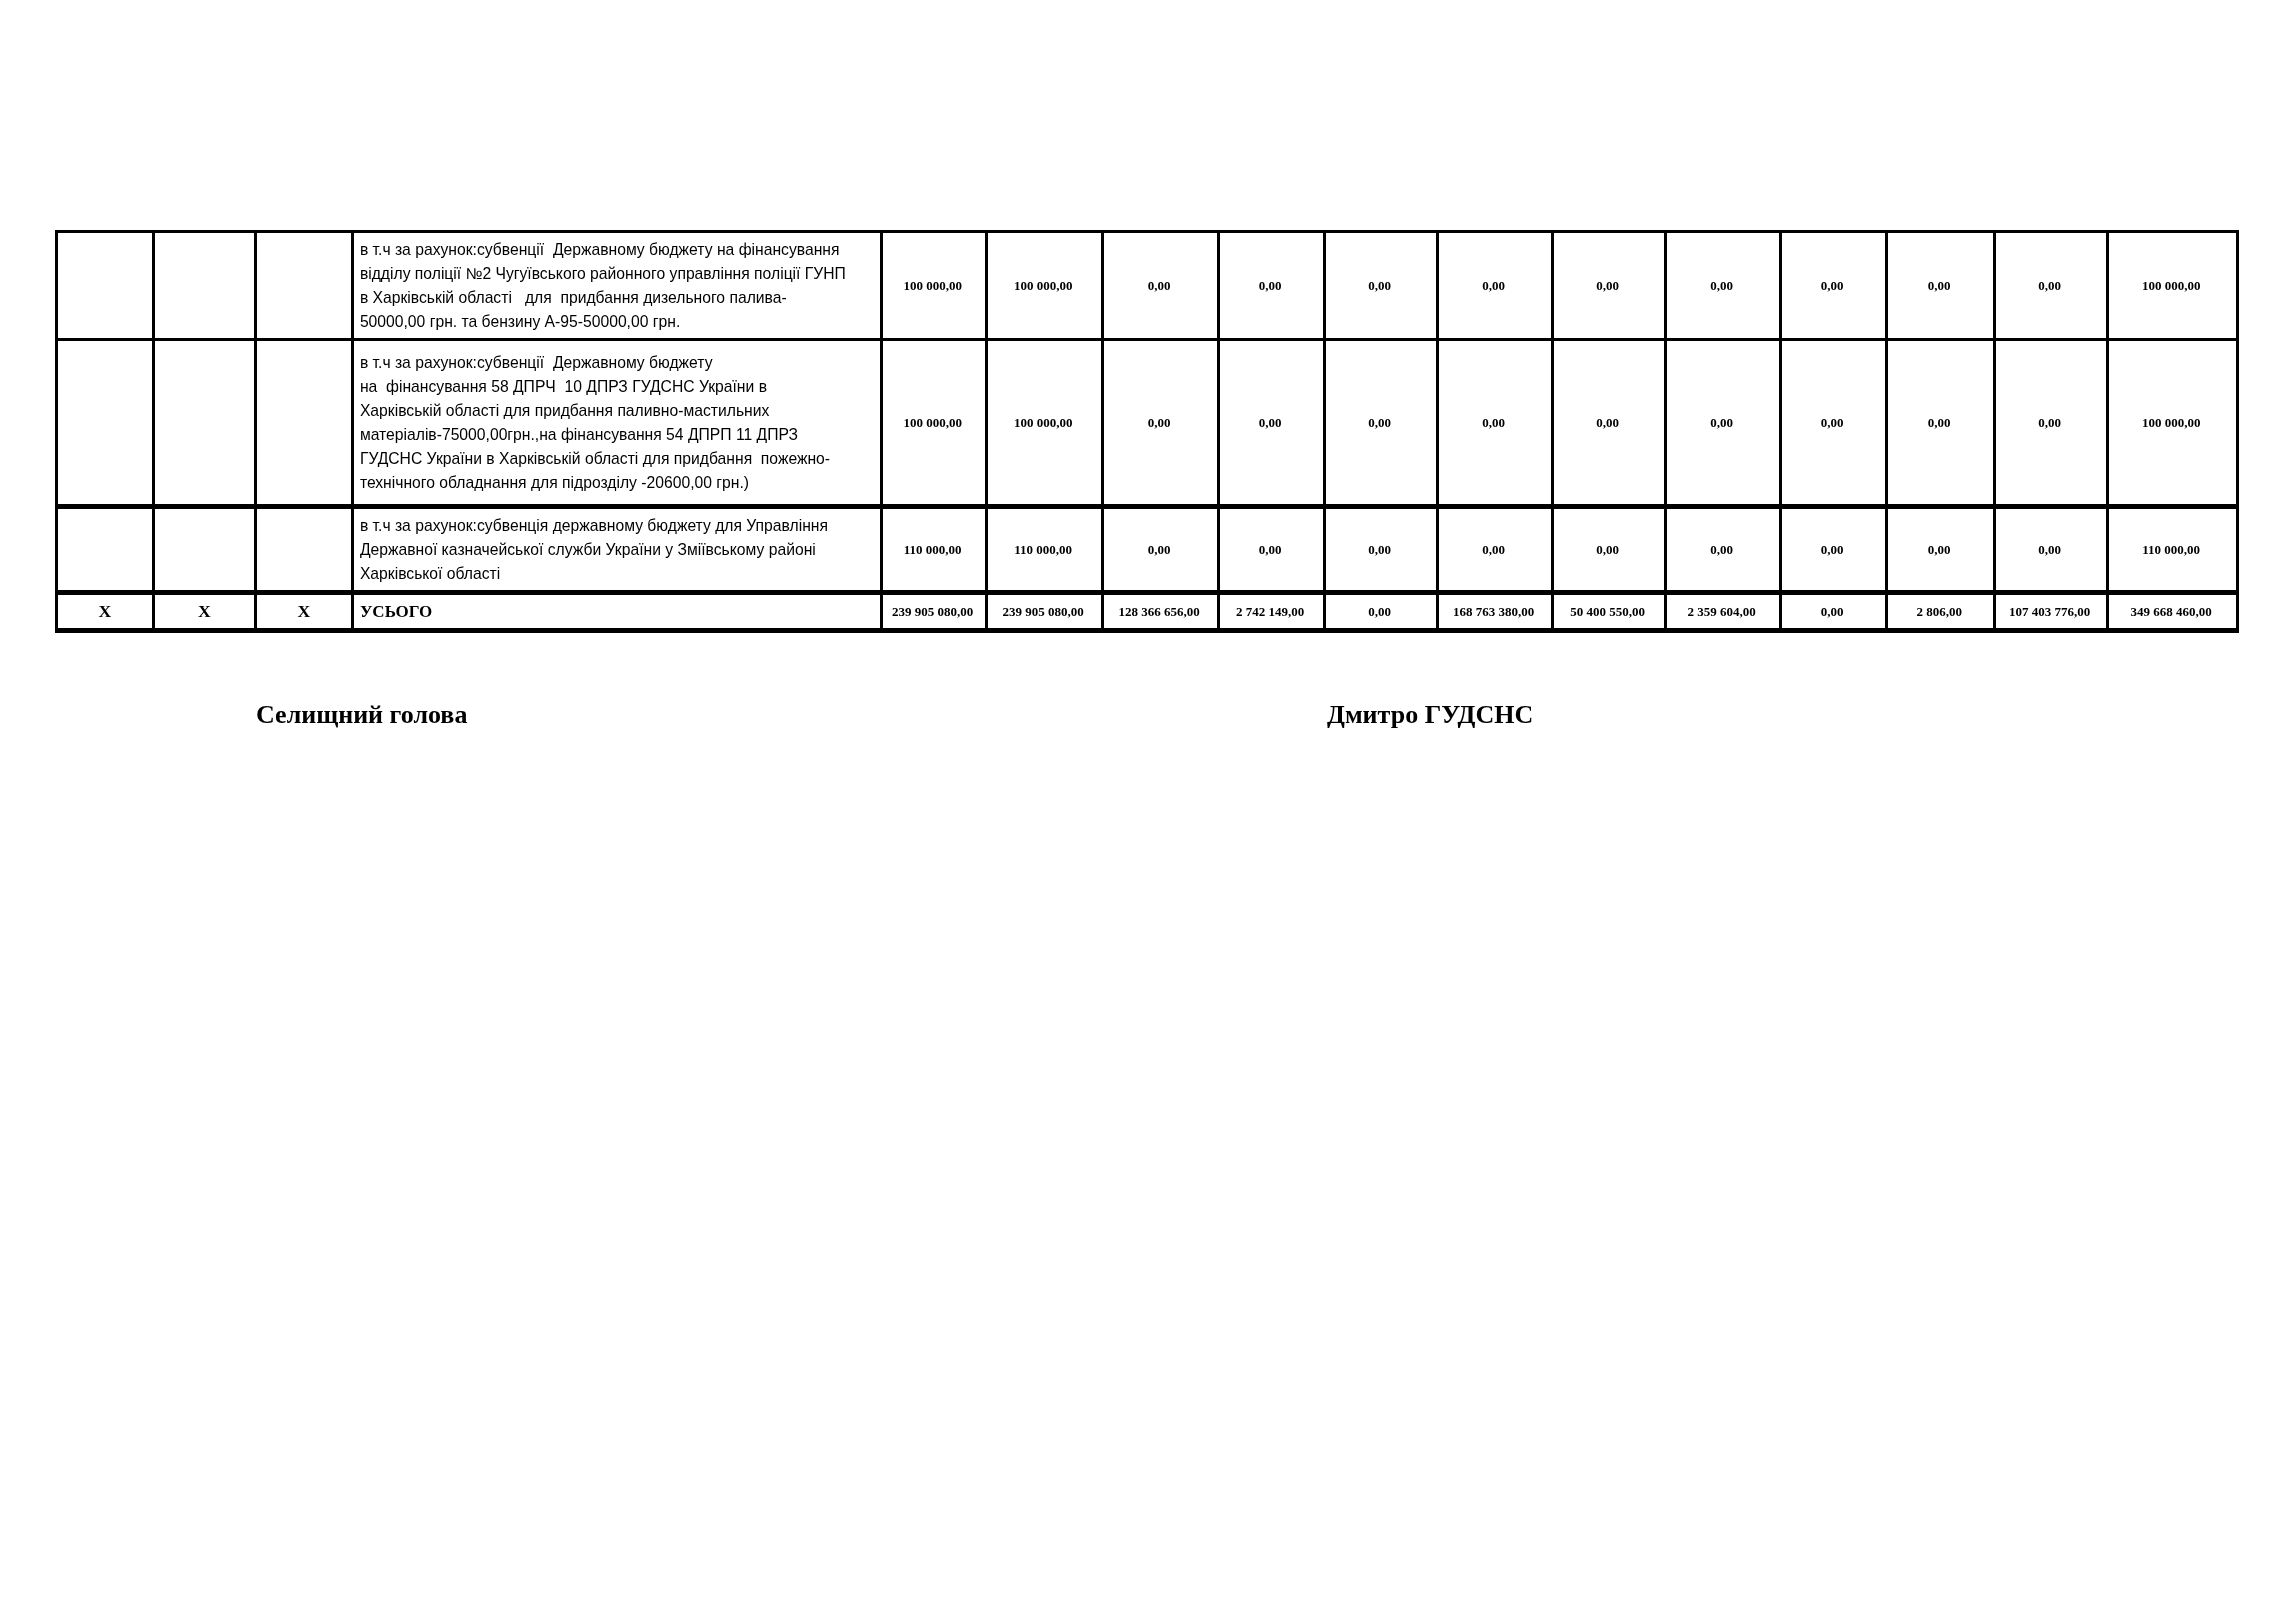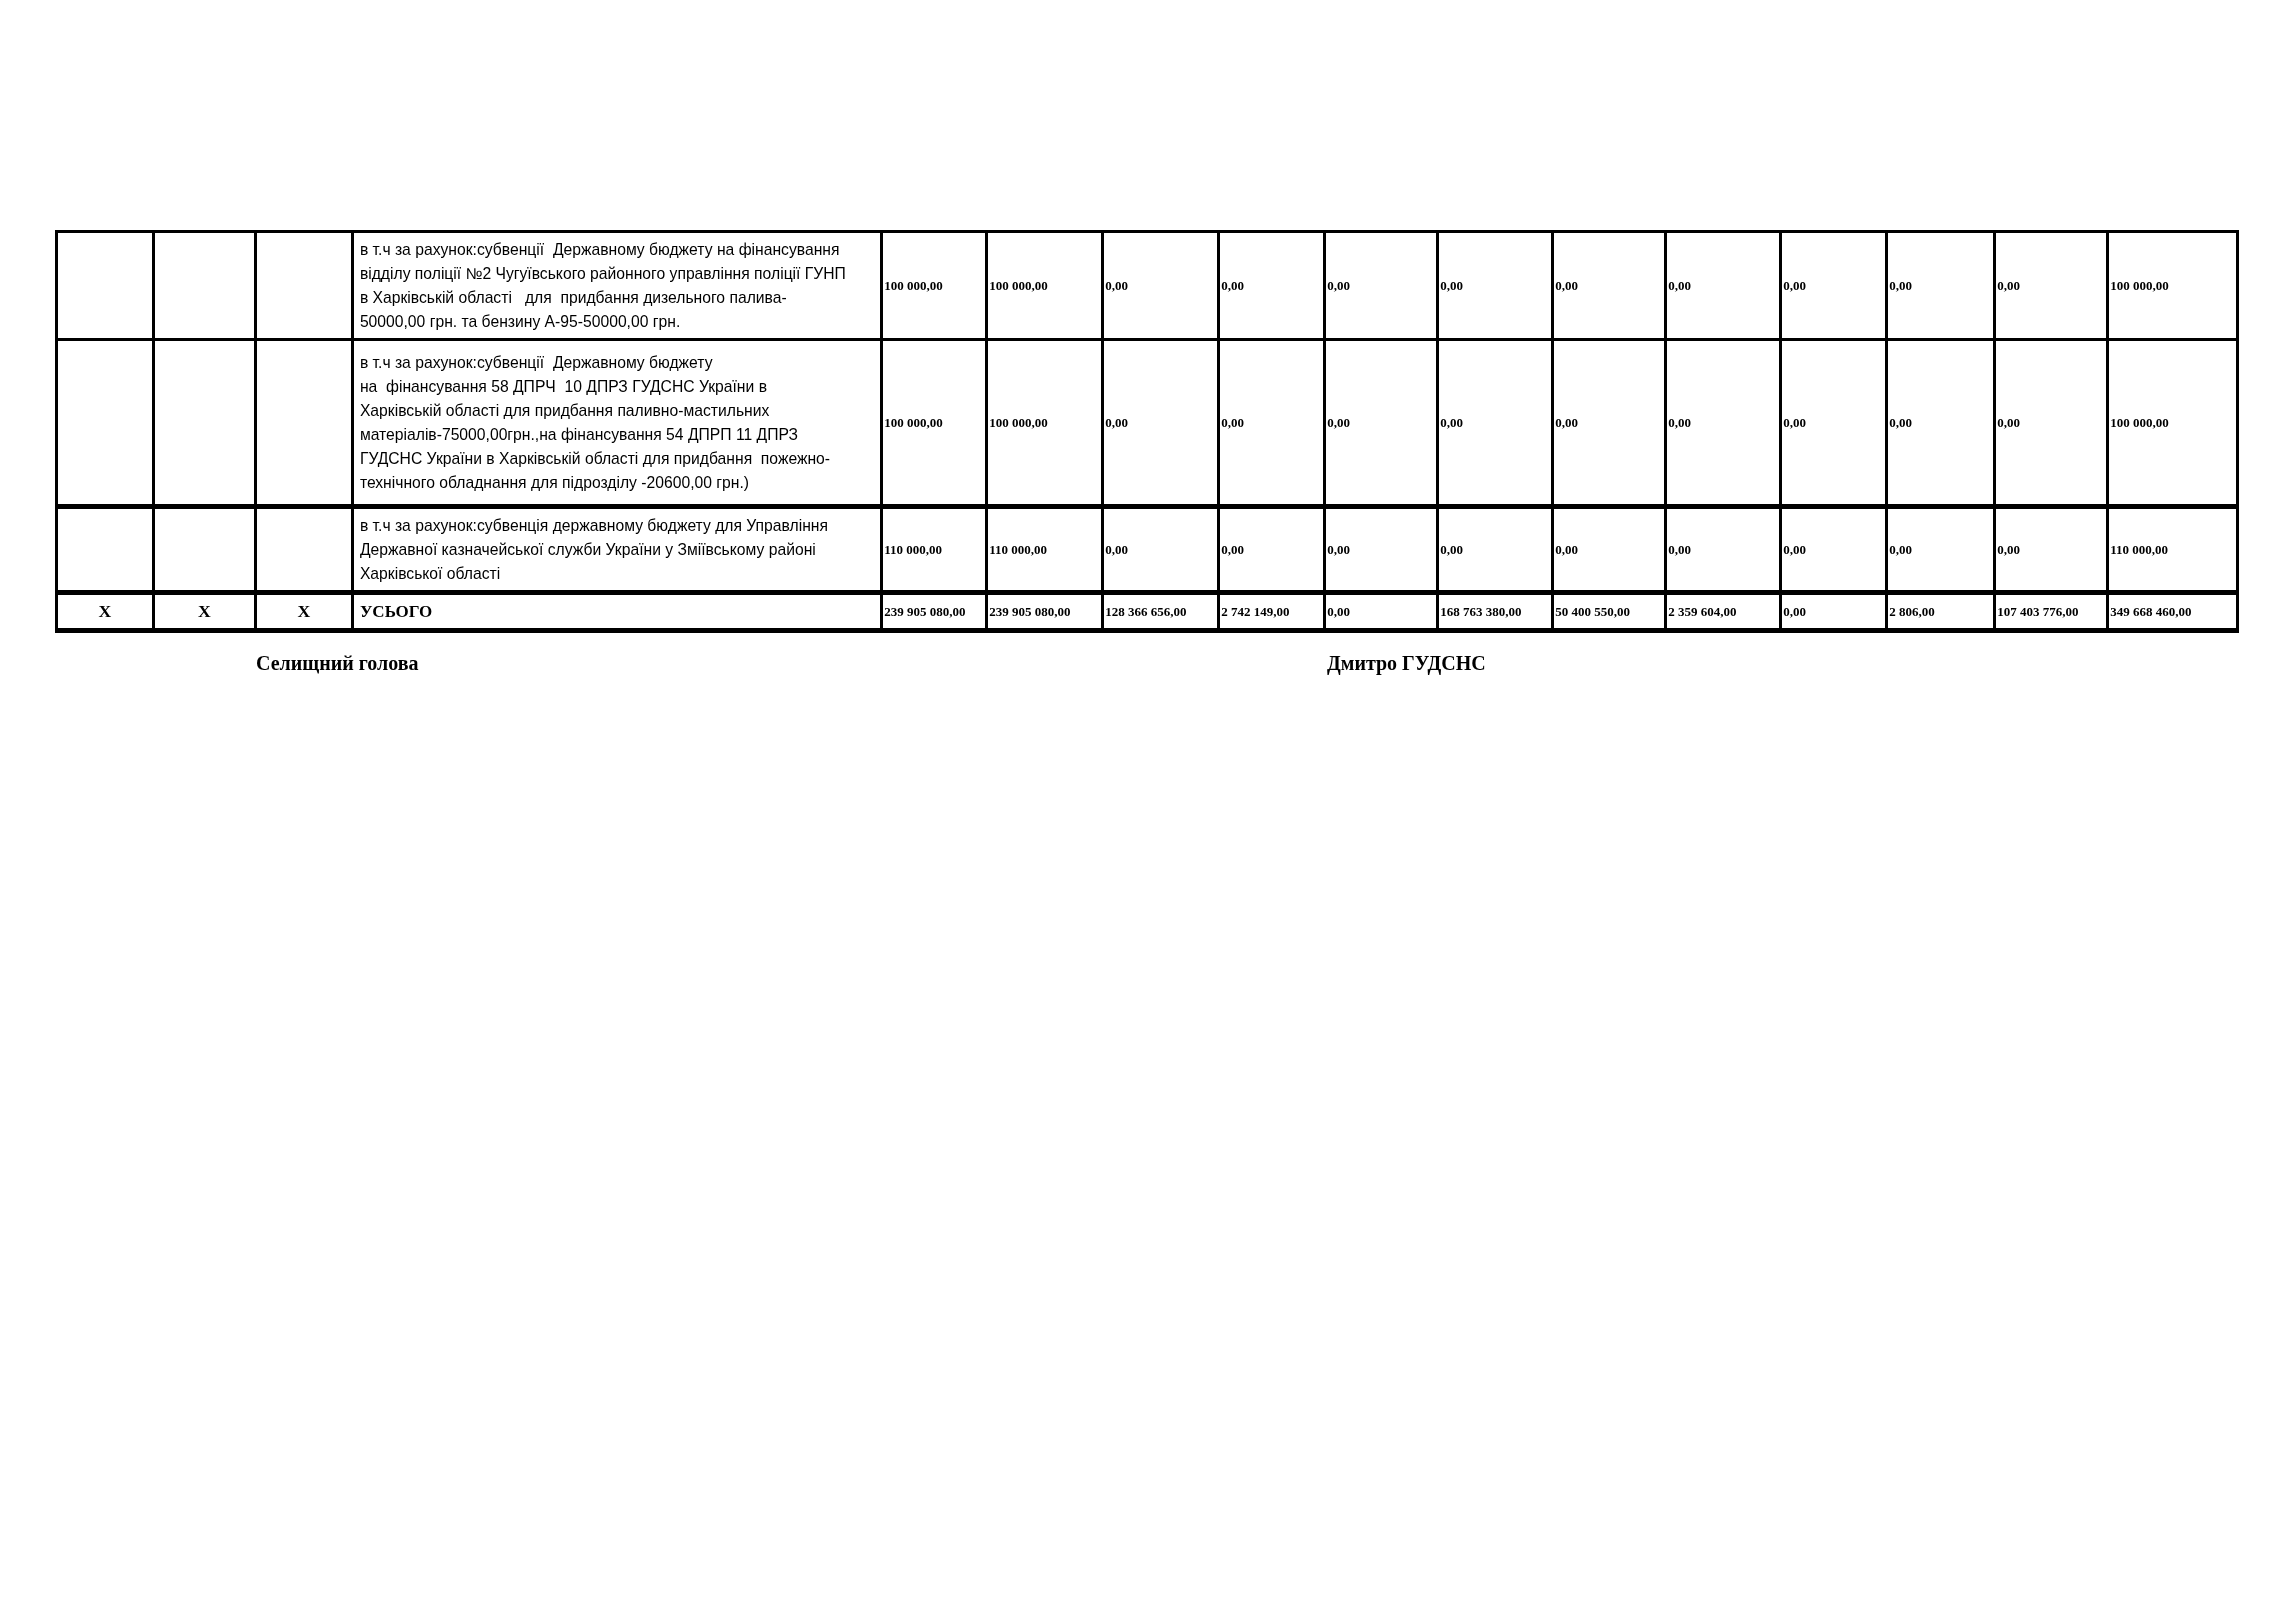--- a/index.html
+++ b/index.html
@@ -62,34 +62,34 @@
   }
   tr.total-row td.desc-cell {
     font-family: "Liberation Serif", serif;
     font-weight: bold;
     font-size: 17px;
     white-space: normal;
     vertical-align: middle;
     margin-left: 8px;
   }
   td.value-cell {
-    text-align: left;
+    text-align: center;
     vertical-align: middle;
     padding: 0 3.9px 0 1.3px;
     font-family: "Liberation Serif", serif;
     font-weight: bold;
     font-size: 13px;
     white-space: nowrap;
   }
   .signature {
     position: absolute;
-    top: 652px;
-    font-family: "Liberation Serif", serif;
-    font-weight: bold;
-    font-size: 20px;
+    top: 700px;
+    font-family: "Liberation Serif", serif;
+    font-weight: bold;
+    font-size: 26px;
     white-space: nowrap;
   }
   .signature.title { left: 256px; }
   .signature.name  { left: 1327px; }
 </style>
 </head>
 <body>
 
 <div class="page">
 

